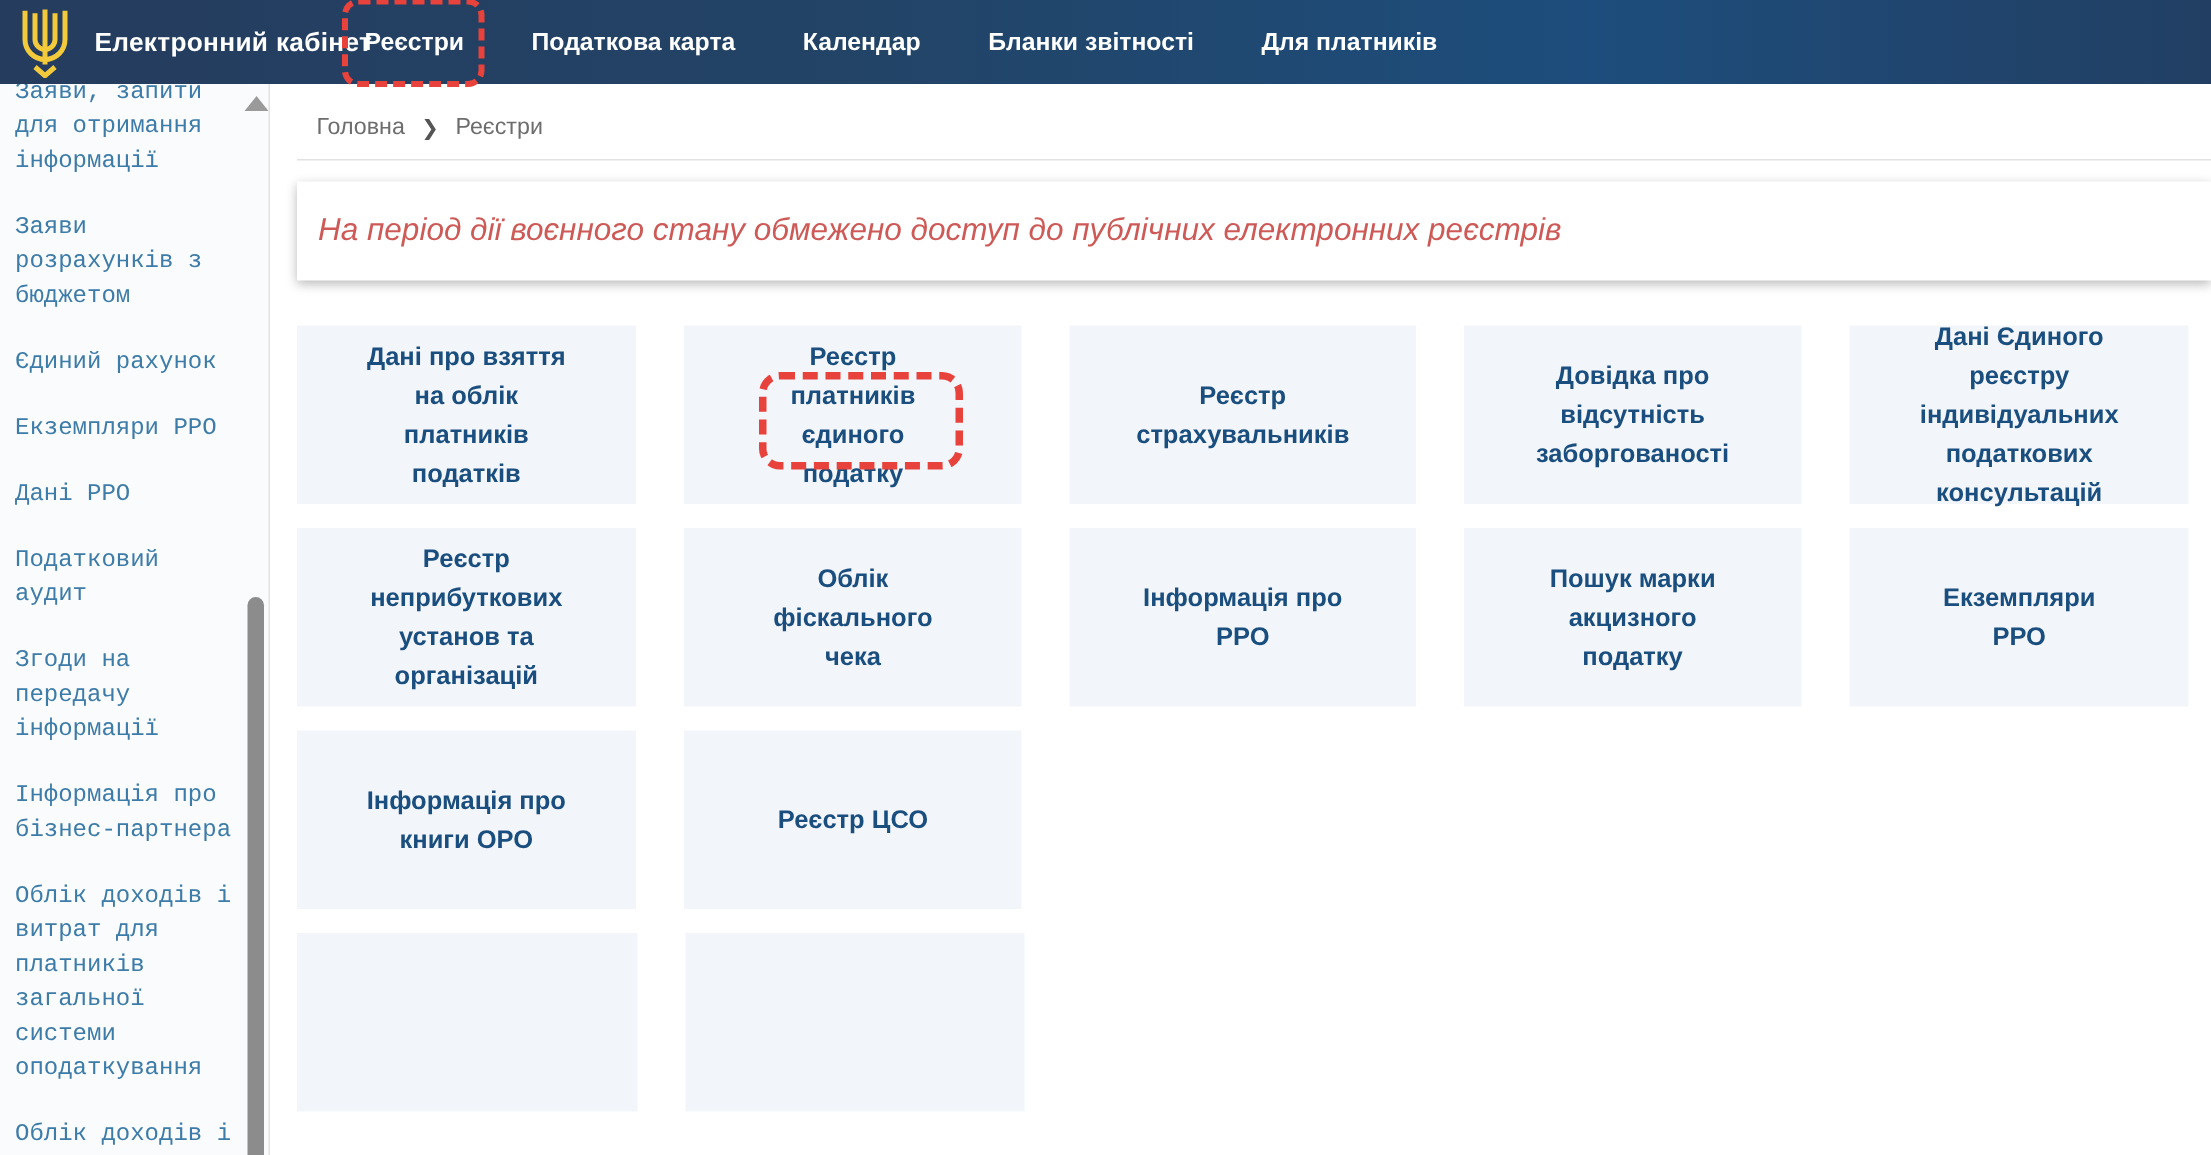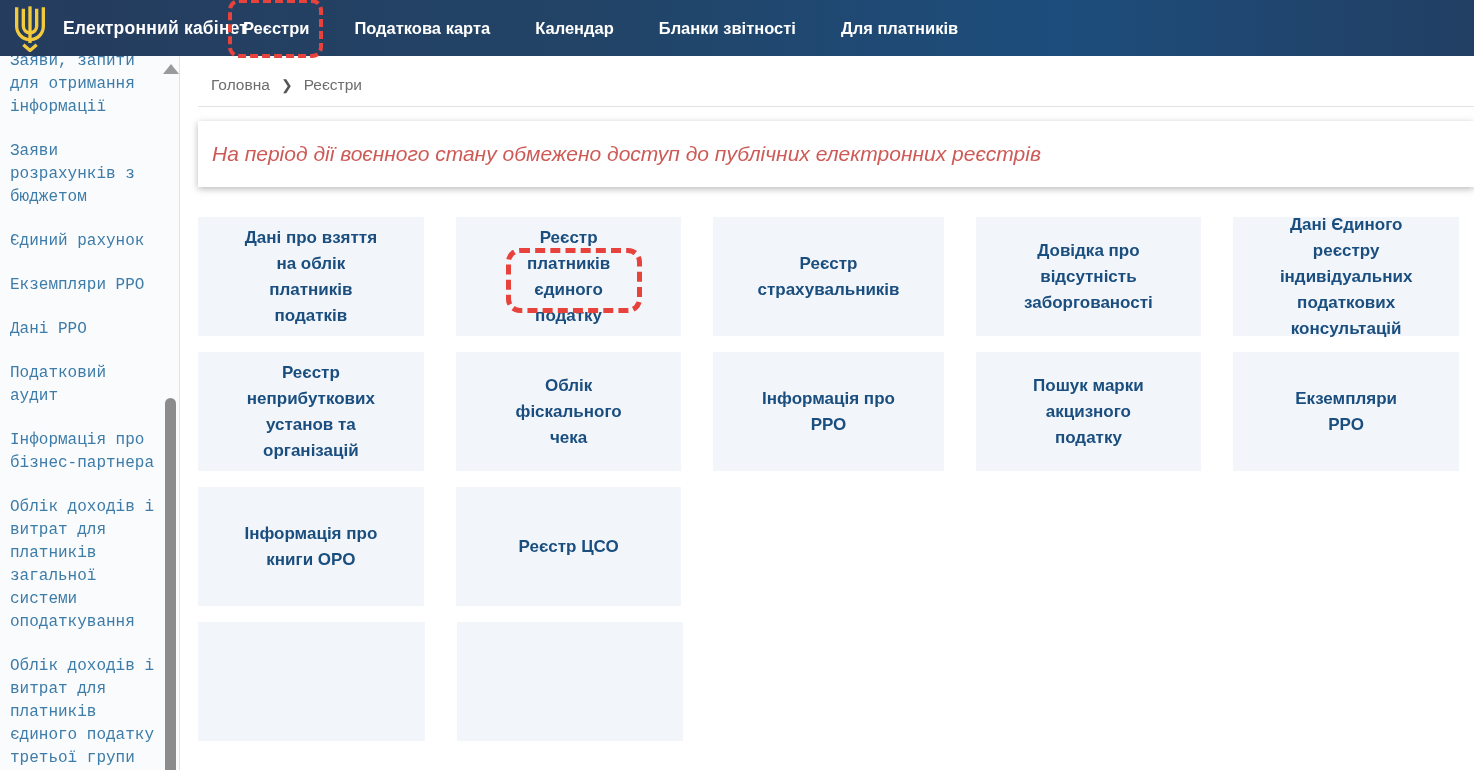--- a/index.html
+++ b/index.html
@@ -138,20 +138,23 @@
       <div class="sidebar-item">
     <span>Екземпляри РРО</span>
   </div>
       <div class="sidebar-item">
     <span>Дані РРО</span>
   </div>
       <div class="sidebar-item">
     <span>Податковий аудит</span>
   </div>
       <div class="sidebar-item">
+    <span>Згоди на передачу інформації</span>
+  </div>
+      <div class="sidebar-item">
     <span>Інформація про бізнес-партнера</span>
   </div>
       <div class="sidebar-item">
     <span>Облік доходів і витрат для платників загальної системи оподаткування</span>
   </div>
       <div class="sidebar-item">
     <span>Облік доходів і витрат для платників єдиного податку третьої групи платників ПДВ</span>
   </div>
     </div>
   <div class="sb-scroll">

